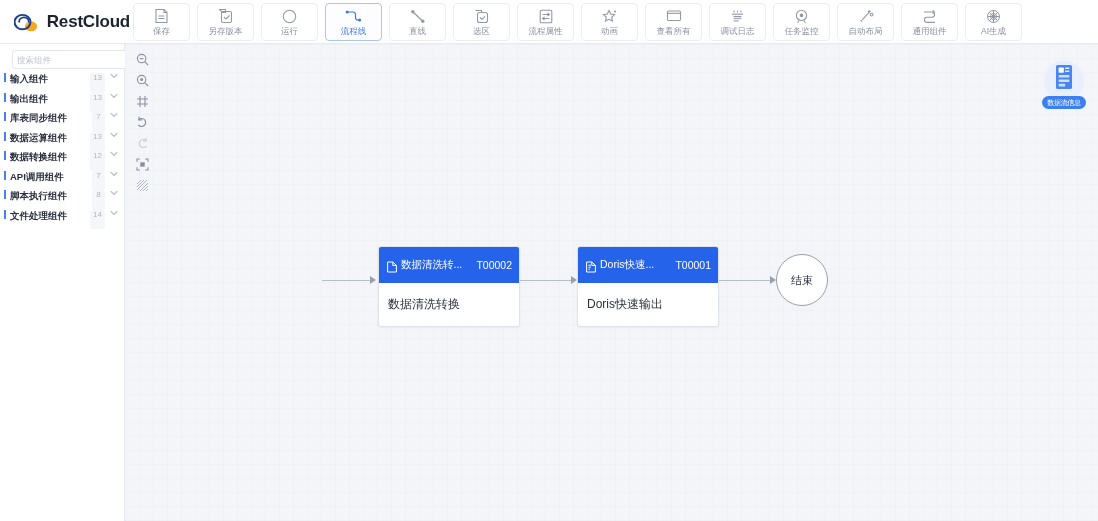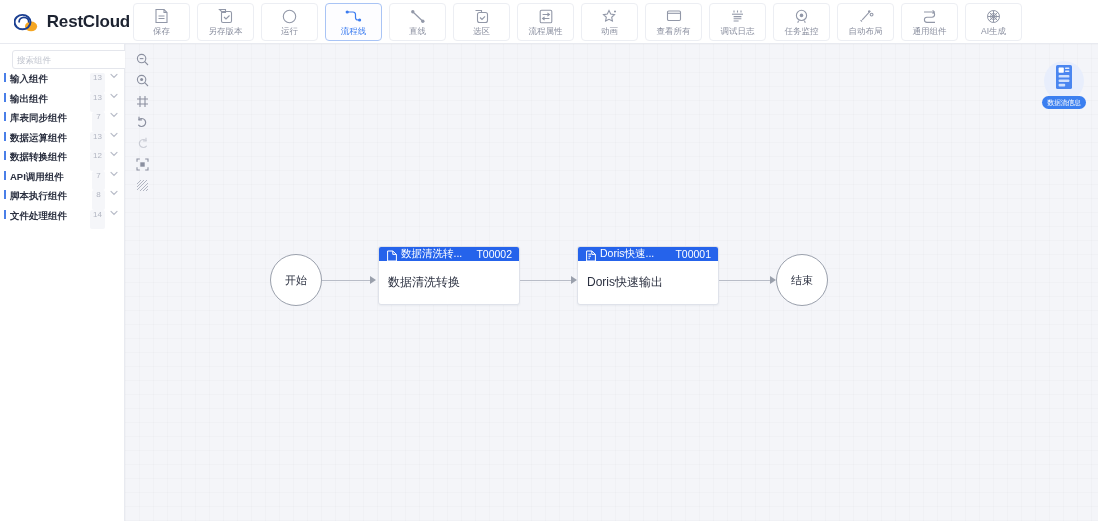--- a/index.html
+++ b/index.html
@@ -87,21 +87,21 @@
   }
   .rail-btn.disabled { opacity: 0.38; cursor: default; }
 
   
   .node {
     position: absolute; width: 142px; background: #ffffff;
     border: 1px solid #dfe2ea; border-radius: 3px;
     box-shadow: 0 1px 2px rgba(20,30,60,0.05);
   }
   .node-hd {
-    height: 14px; background: #2563eb; display: flex; align-items: center;
+    height: 36px; background: #2563eb; display: flex; align-items: center;
     padding: 0 7px; gap: 3px; border-radius: 2px 2px 0 0;
   }
   .node-hd .nh-icon { width: 12px; height: 12px; flex: none; }
   .node-hd .nh-title {
     font-size: 10.5px; color: #ffffff; flex: 1; white-space: nowrap; overflow: hidden;
   }
   .node-hd .nh-id { font-size: 10.5px; color: #ffffff; flex: none; }
   .node-bd {
     height: 43px; display: flex; align-items: center; padding: 12px 9px;
     font-size: 12px; color: #2b3040;
@@ -438,23 +438,20 @@
         <rect x="4.3" y="4.3" width="4.4" height="4.4" fill="#8b90a0" stroke="none"></rect>
       </svg>
     </div>
     <div class="rail-btn">
       <svg width="13" height="13" viewBox="0 0 13 13" fill="none" stroke="#a9aebb" stroke-width="0.9">
         <path d="M1 5L5 1M1 8L8 1M1 11L11 1M4 12L12 4M7 12L12 7M10 12L12 10"></path>
       </svg>
     </div>
   </div>
 
-  <div class="circle-node" style="left:145px; top:210px;">
-    <span>开始</span>
-  </div>
 
   <div class="edge" style="left:197px; top:236px; width:48px;"></div>
   <div class="arrow" style="left:245px; top:232px;"></div>
 
   <div class="node" style="left:253px; top:202px;">
     <div class="node-hd">
       <span class="nh-icon">
         <svg width="12" height="12" viewBox="0 0 12 12" fill="none" stroke="#ffffff" stroke-width="1">
           <path d="M1.6 1h5.2l3.6 3.4V11H1.6z"></path>
             <path d="M6.8 1v3.4h3.6"></path>

